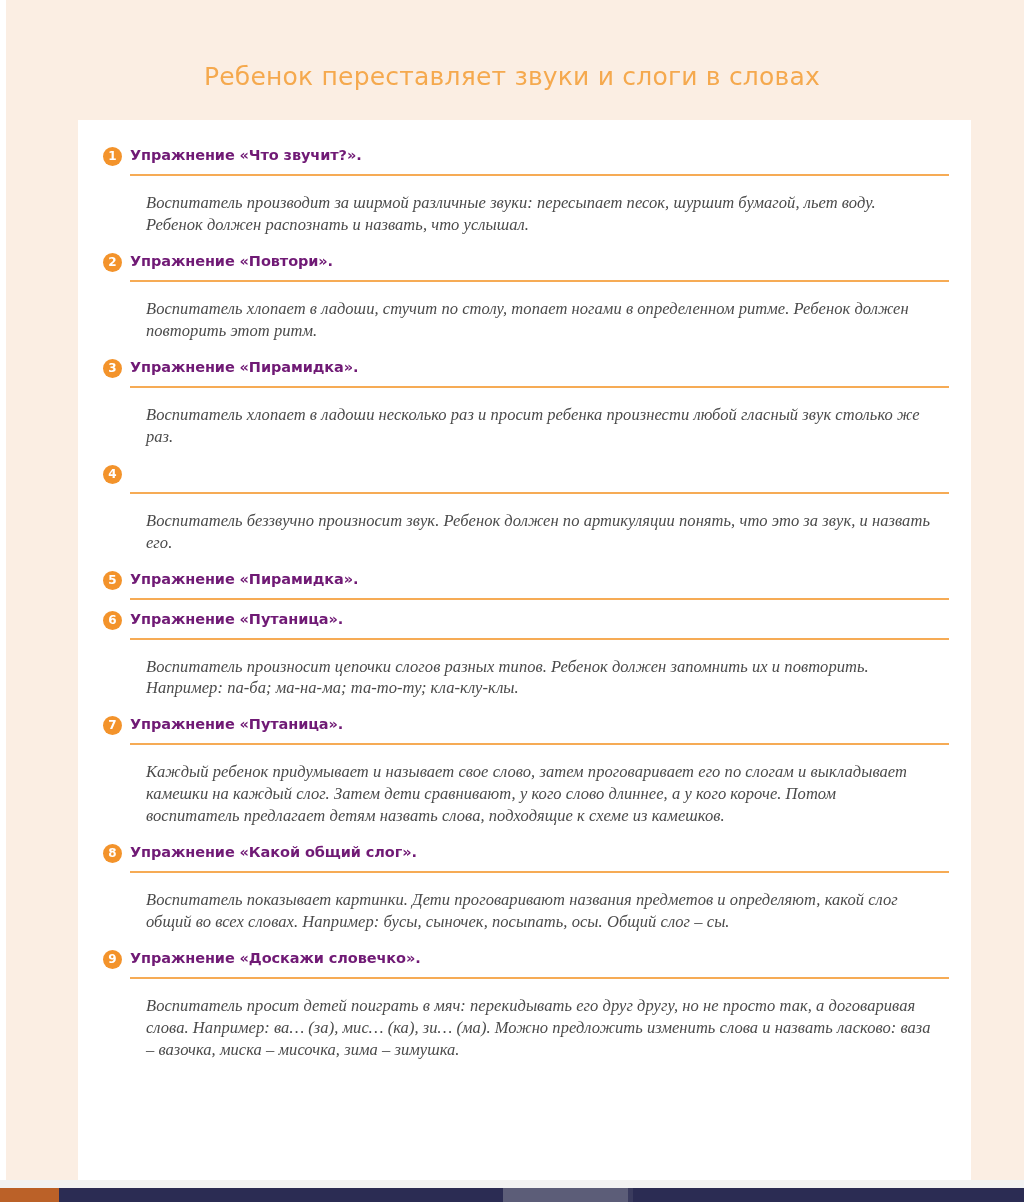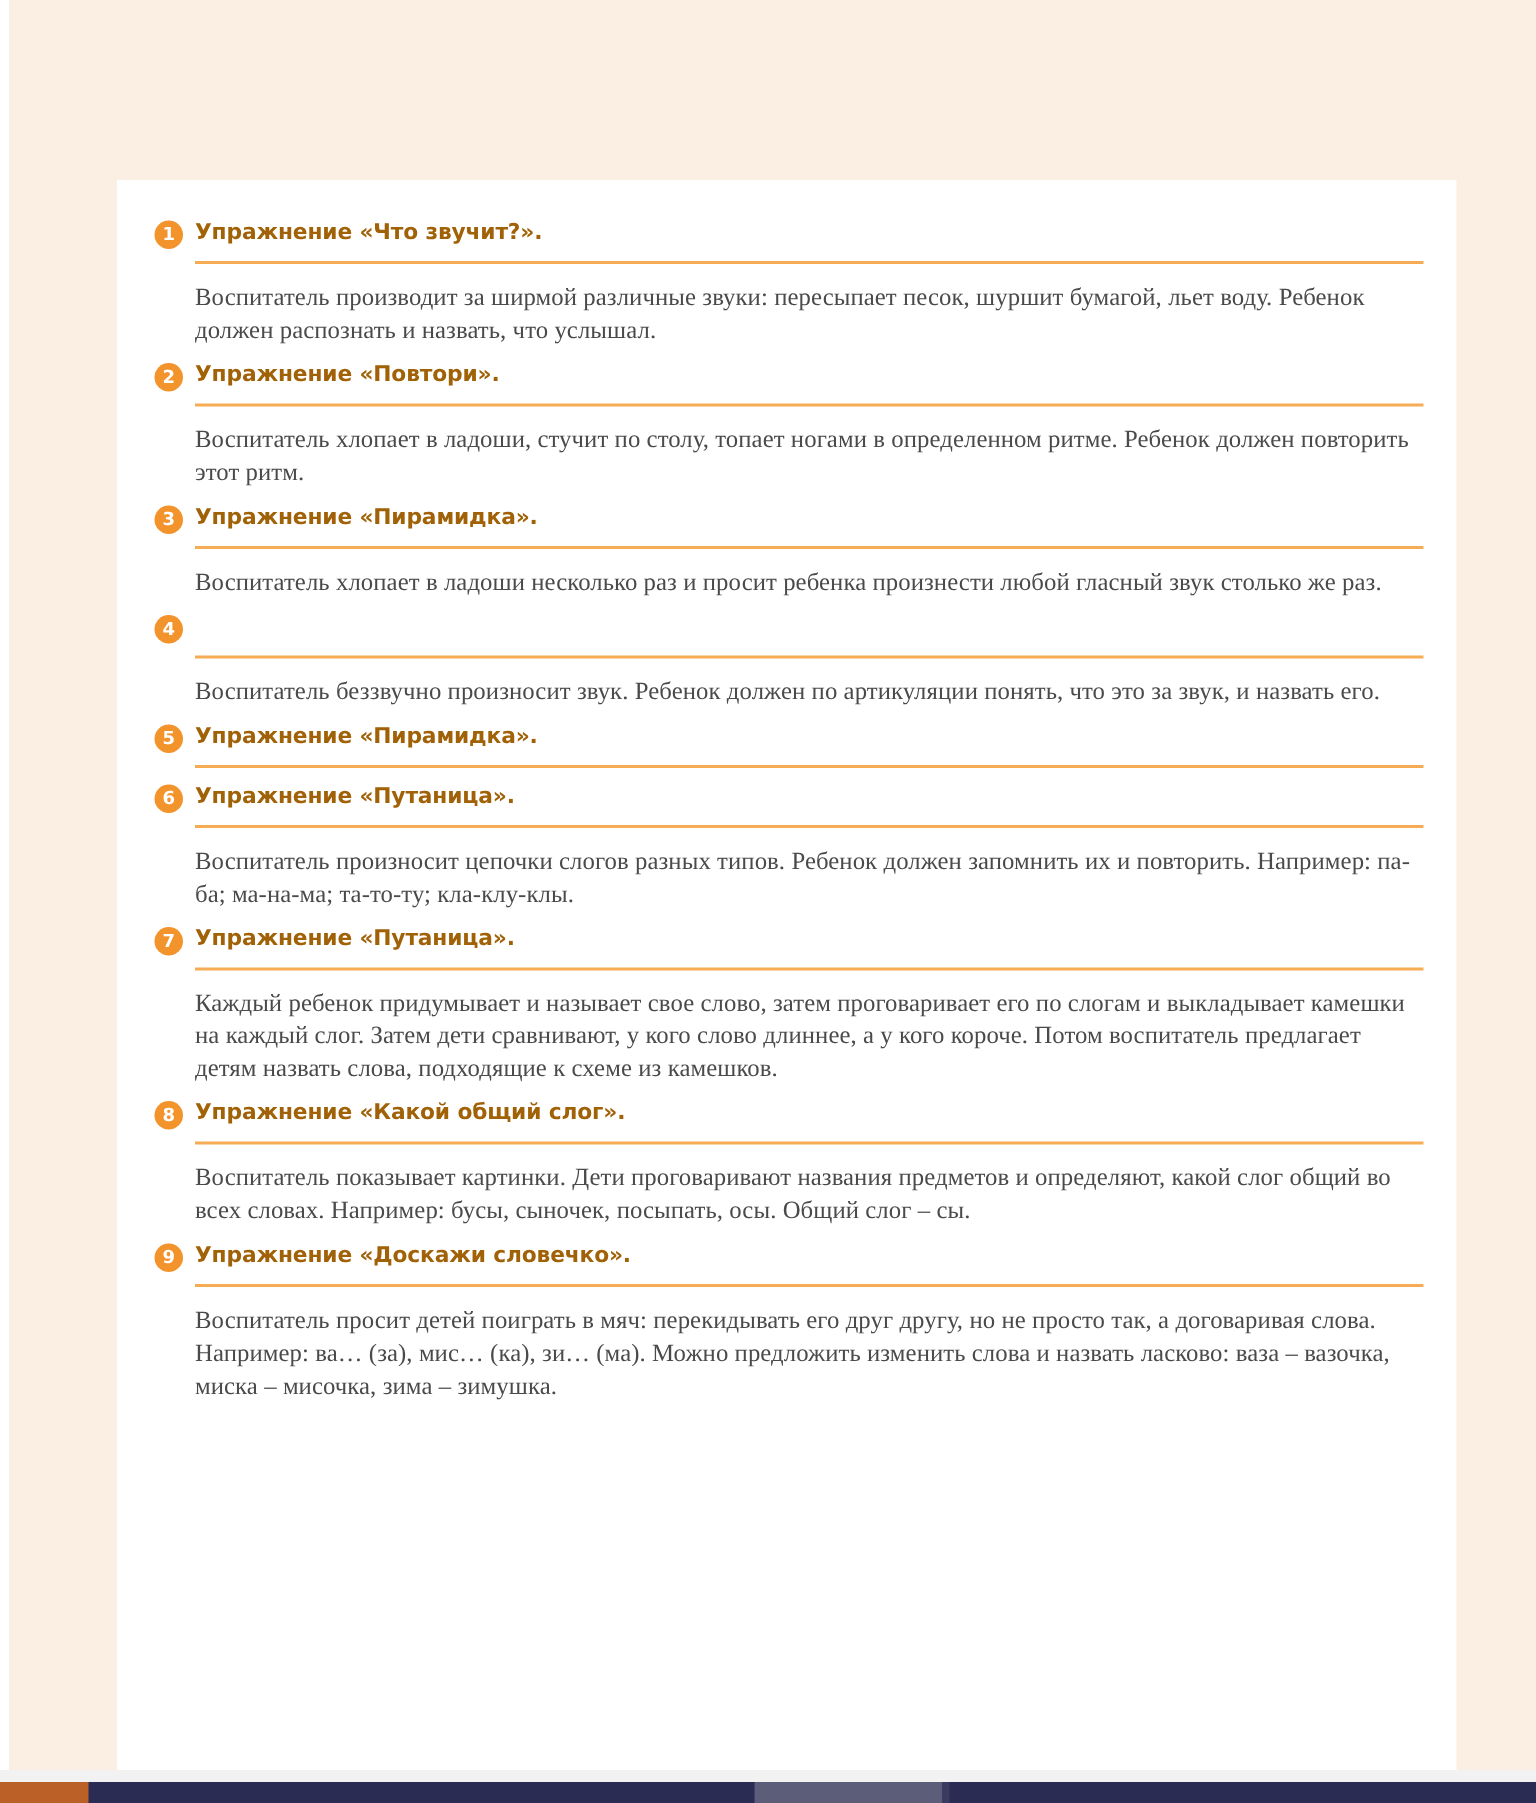--- a/index.html
+++ b/index.html
@@ -96,42 +96,43 @@
     font-weight: 700;
     line-height: 19px;
     text-align: center;
   }
 
   .ex-title {
     display: inline;
     font-family: "DejaVu Sans", "Liberation Sans", sans-serif;
     font-size: 14.5px;
     font-weight: 700;
-    color: #a16207;
+    color: #701a75;
     letter-spacing: -0.1px;
     white-space: nowrap;
   }
 
   .ex-rule {
     margin: 4px 0 0 30px;
     height: 2px;
     background: #f6ab55;
     width: calc(100% - 30px);
   }
 
   .ex-body {
     margin: 11px 0 0 30px;
     font-family: "Liberation Serif", "DejaVu Serif", serif;
     font-size: 16.5px;
     line-height: 1.33;
     color: #4a4a4a;
     letter-spacing: 0.05px;
   }
   .ex-body p {
-    margin: 0;
+    margin: 16px;
+    font-style: italic;
   }
 
   
   .bottom-bar {
     position: absolute;
     left: 0;
     top: 1188px;
     width: 1024px;
     height: 14px;
     background: #2b2c53;
@@ -170,20 +171,21 @@
   }
 </style>
 </head>
 <body>
 
 <div class="page">
 
   <div class="white-edge-left"></div>
   <div class="peach-bg"></div>
 
+  <div class="doc-title">Ребенок переставляет звуки и слоги в словах</div>
 
   <div class="card">
     <div id="exercise-list">
         <div class="exercise">
           <div class="ex-head"><span class="ex-badge">1</span><span class="ex-title">Упражнение «Что звучит?».</span></div>
           <div class="ex-rule"></div>
           <div class="ex-body">
             <p>Воспитатель производит за ширмой различные звуки: пересыпает песок, шуршит бумагой, льет воду. Ребенок должен распознать и назвать, что услышал.</p>
           </div>
         </div>

